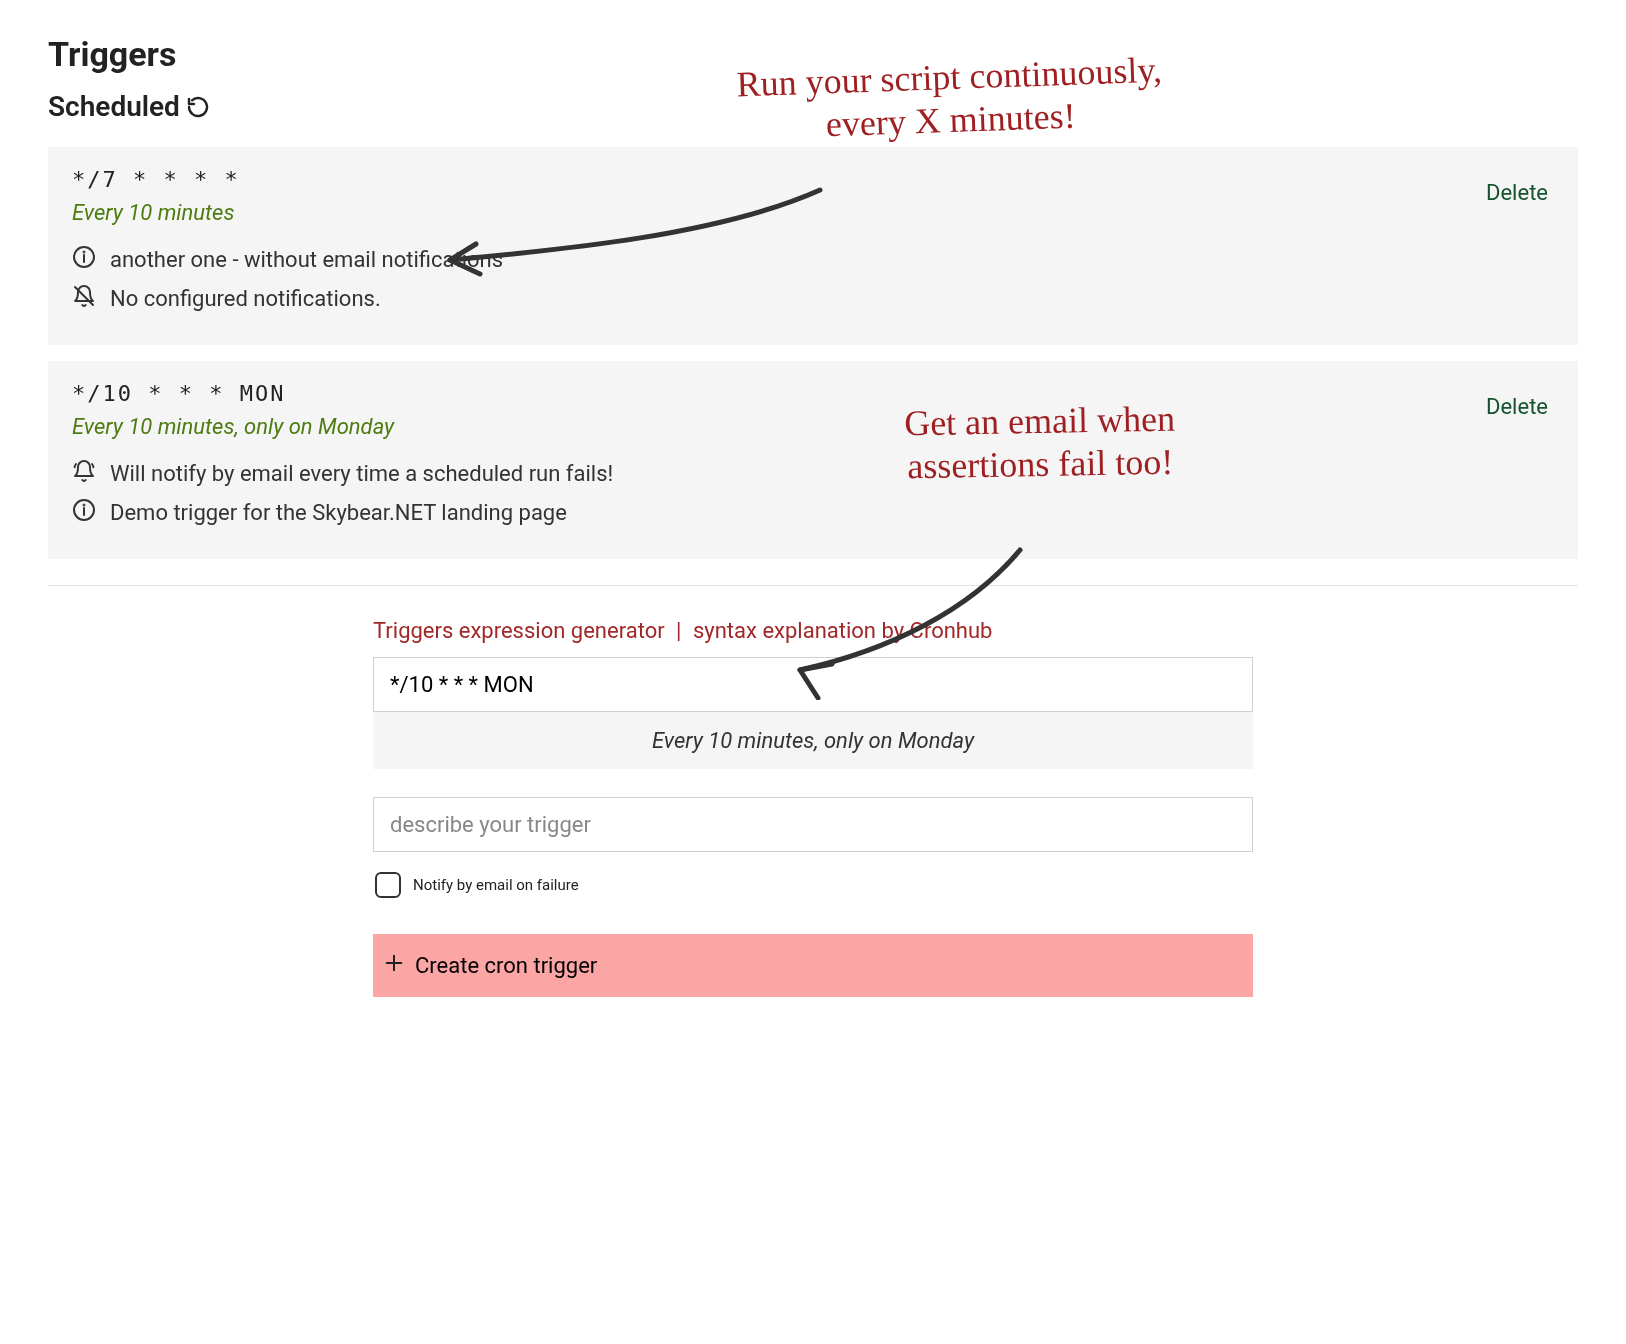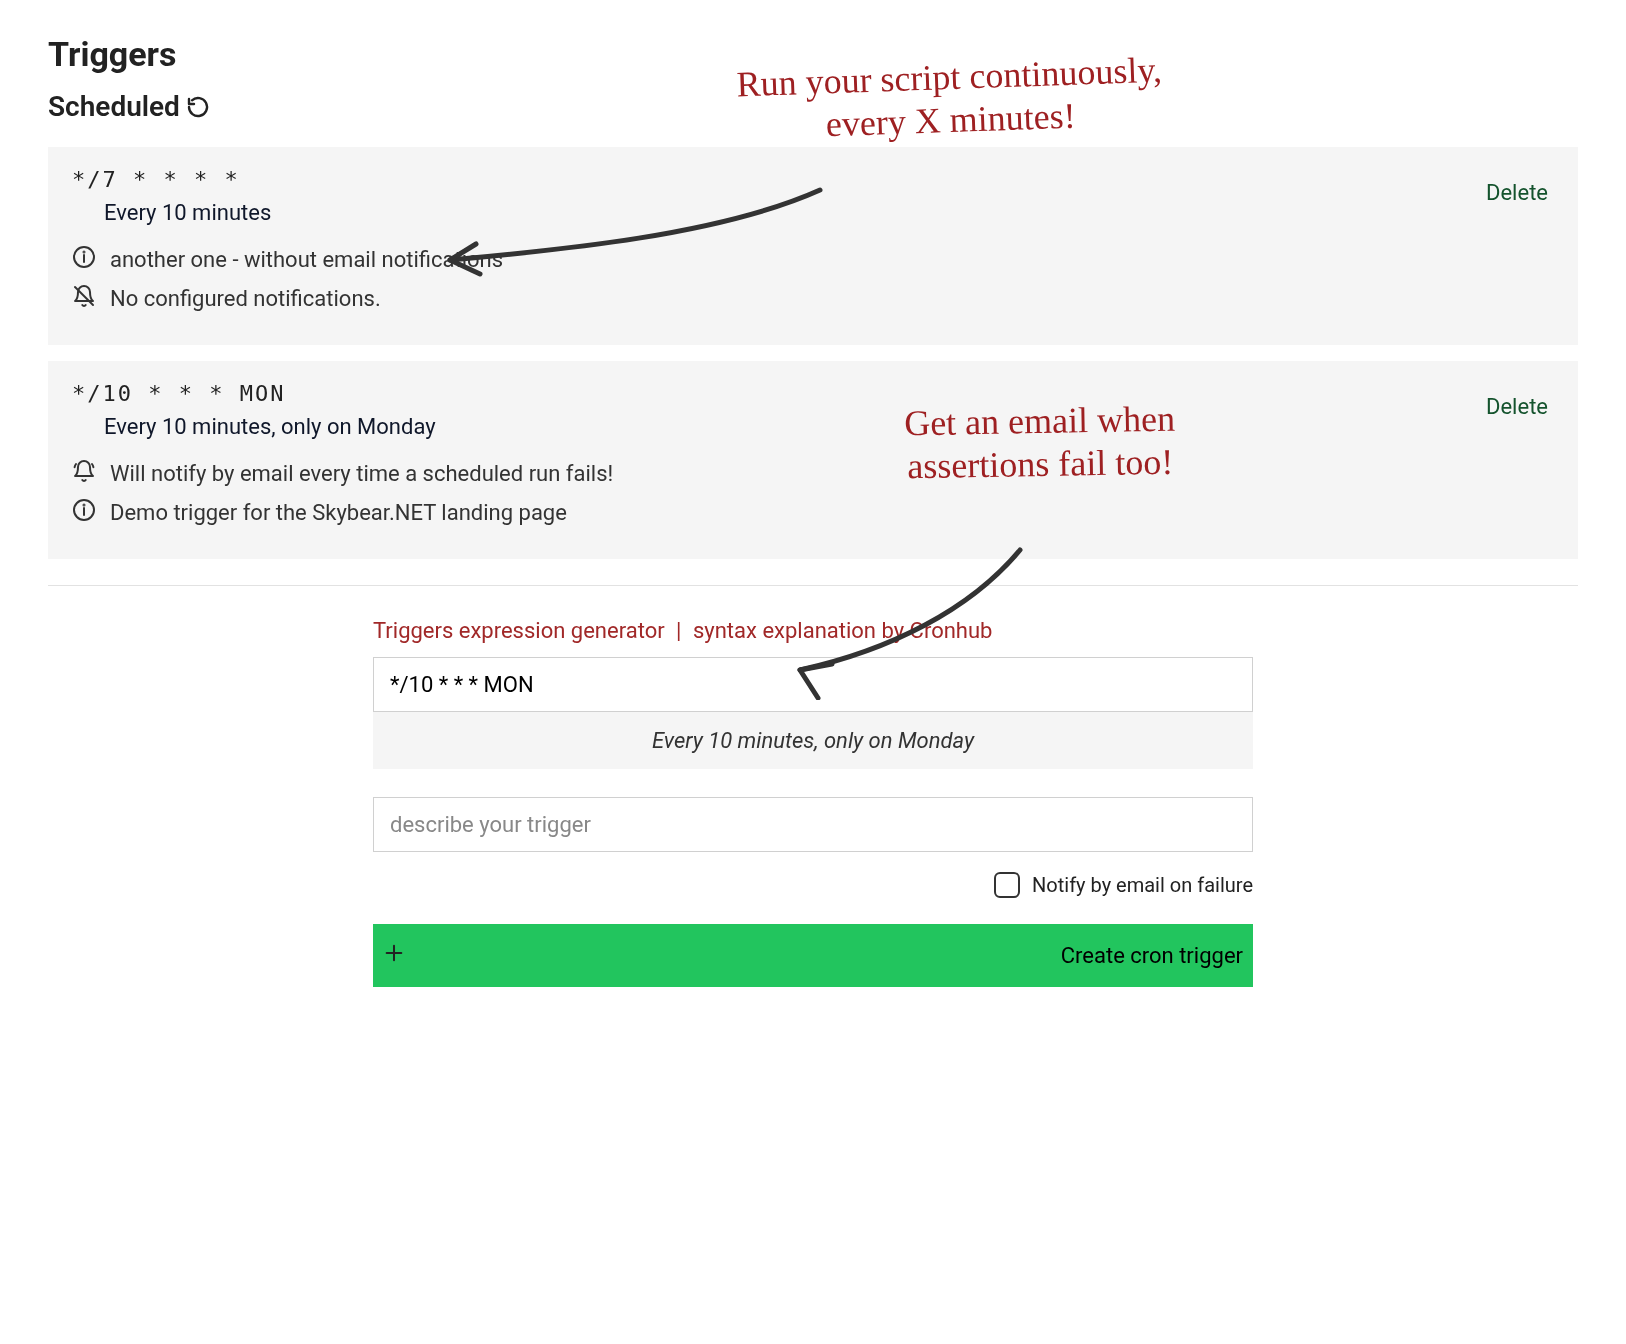--- a/index.html
+++ b/index.html
@@ -34,24 +34,24 @@
     position: relative;
   }
   .trigger-cron {
     font-family: "Consolas", "Menlo", monospace;
     font-size: 22px;
     letter-spacing: 2px;
     color: #222;
     margin-bottom: 8px;
   }
   .trigger-desc {
-    font-size: 22px;
-    color: #0f172a;
+    font-style: italic;
+    font-size: 22px;
+    color: #4d7c0f;
     margin-bottom: 20px;
-    margin-left: 32px;
   }
   .meta-row {
     display: flex;
     align-items: center;
     gap: 14px;
     font-size: 22px;
     color: #333;
     margin: 10px 0;
   }
   .meta-row svg { flex: 0 0 auto; }
@@ -98,43 +98,42 @@
     font-size: 22px;
     text-align: center;
     padding: 16px 10px;
     color: #333;
     margin-bottom: 28px;
   }
   .check-row {
     display: flex;
     align-items: center;
     gap: 12px;
-    font-size: 20px;
-    margin: 20px 0 26px 2px;
-    justify-content: flex-end;
+    font-size: 15px;
+    margin: 20px 0 36px 2px;
   }
   .fake-checkbox {
     width: 26px; height: 26px;
     border: 2px solid #333;
     border-radius: 6px;
     display: inline-block;
     cursor: pointer;
     background: #fff;
   }
   .create-btn {
     width: 100%;
-    background: #22c55e;
+    background: #fca5a5;
     border: none;
     padding: 18px 10px;
     font-size: 22px;
     font-family: inherit;
     cursor: pointer;
     display: flex;
     align-items: center;
-    justify-content: space-between;
+    justify-content: flex-start;
     gap: 10px;
   }
   
   .hand {
     position: absolute;
     font-family: "Comic Sans MS", "Segoe Script", cursive;
     color: #9e2022;
     font-size: 36px;
     line-height: 1.2;
     pointer-events: none;

